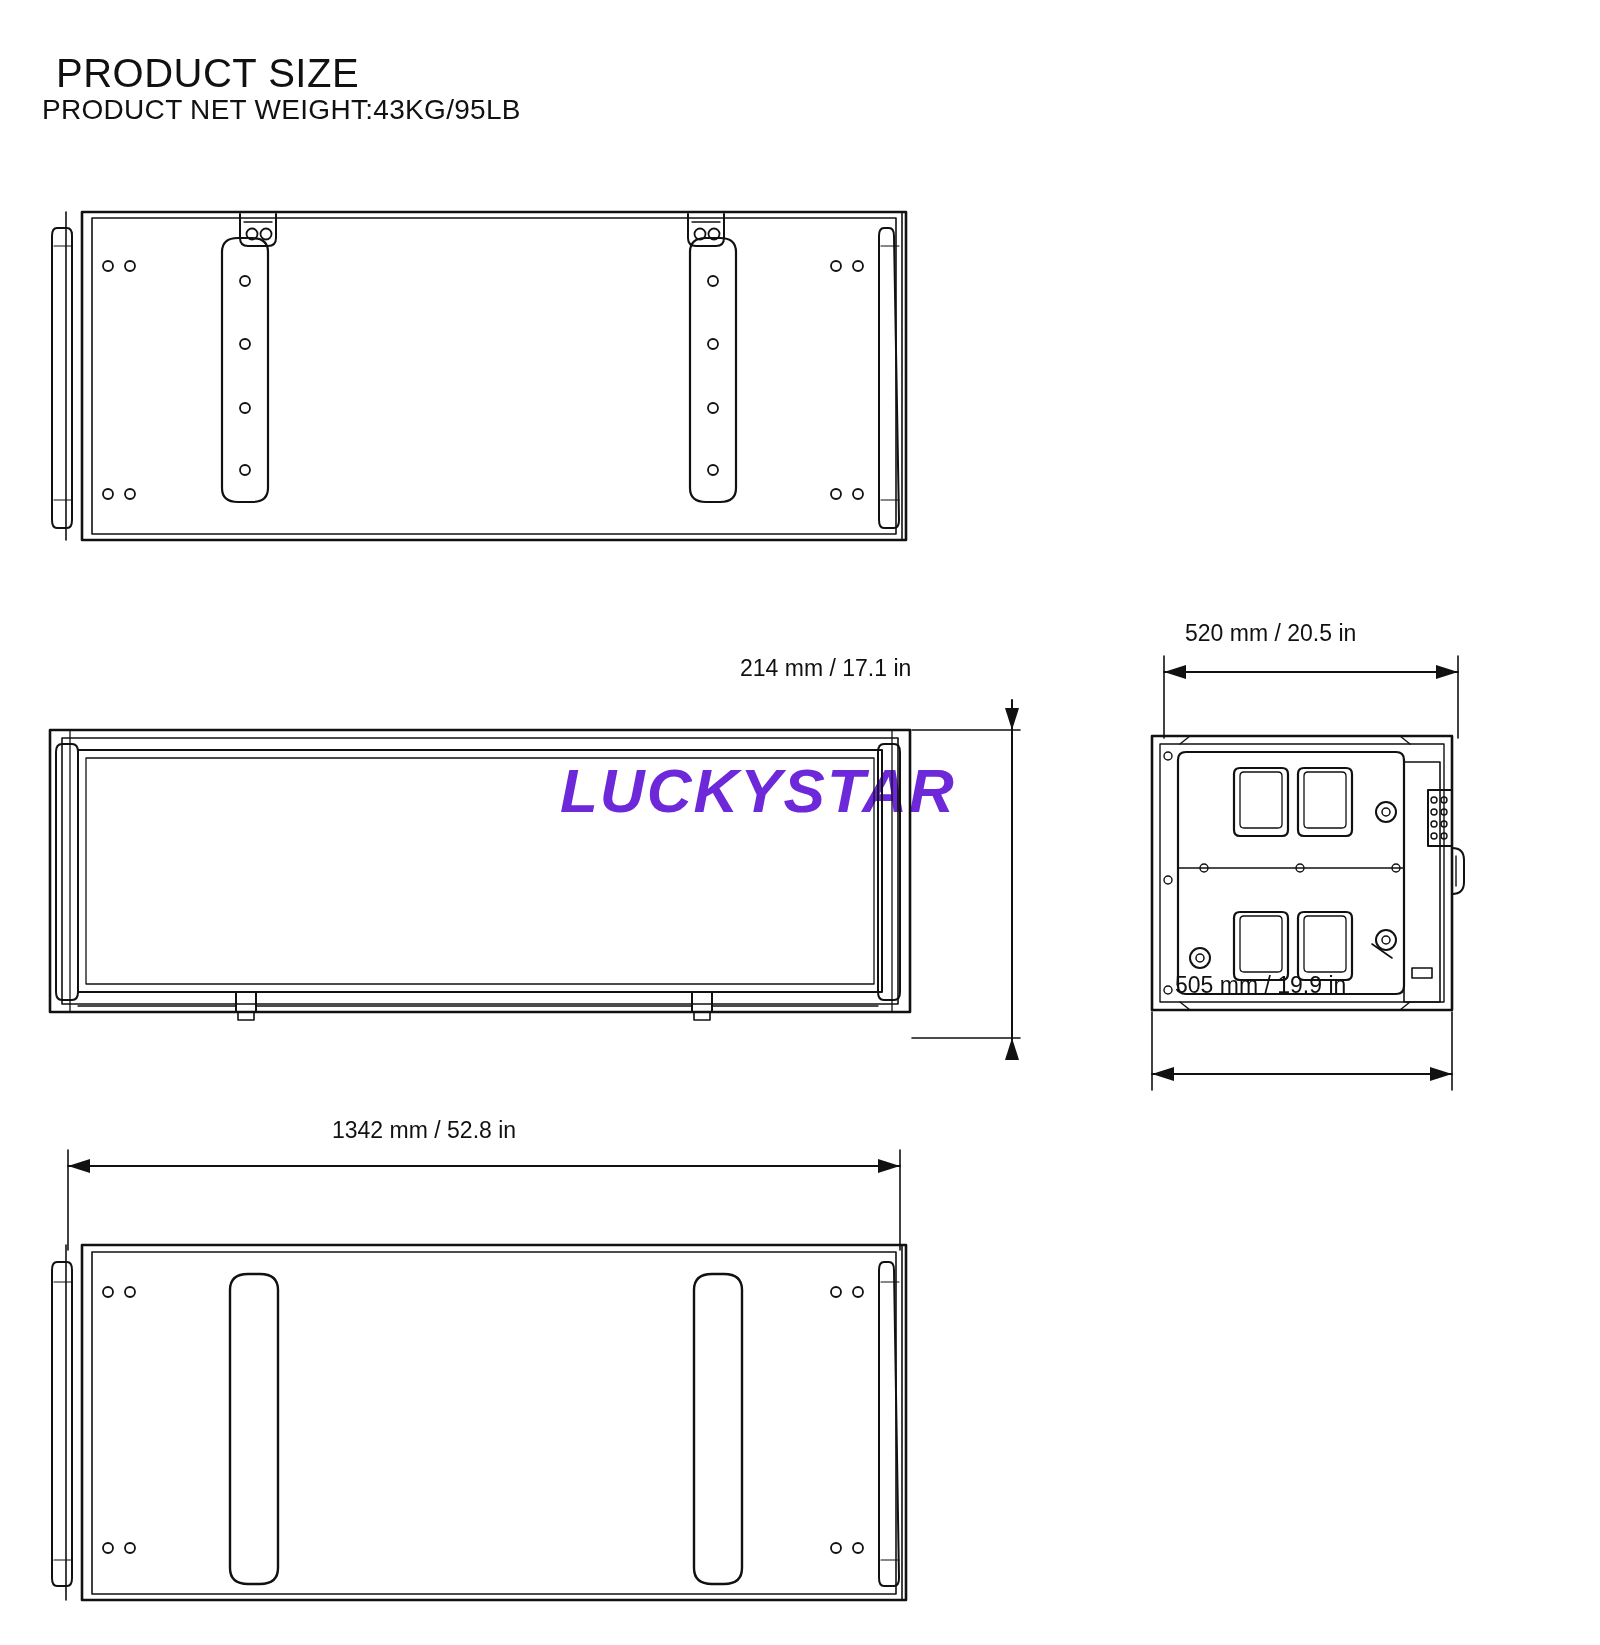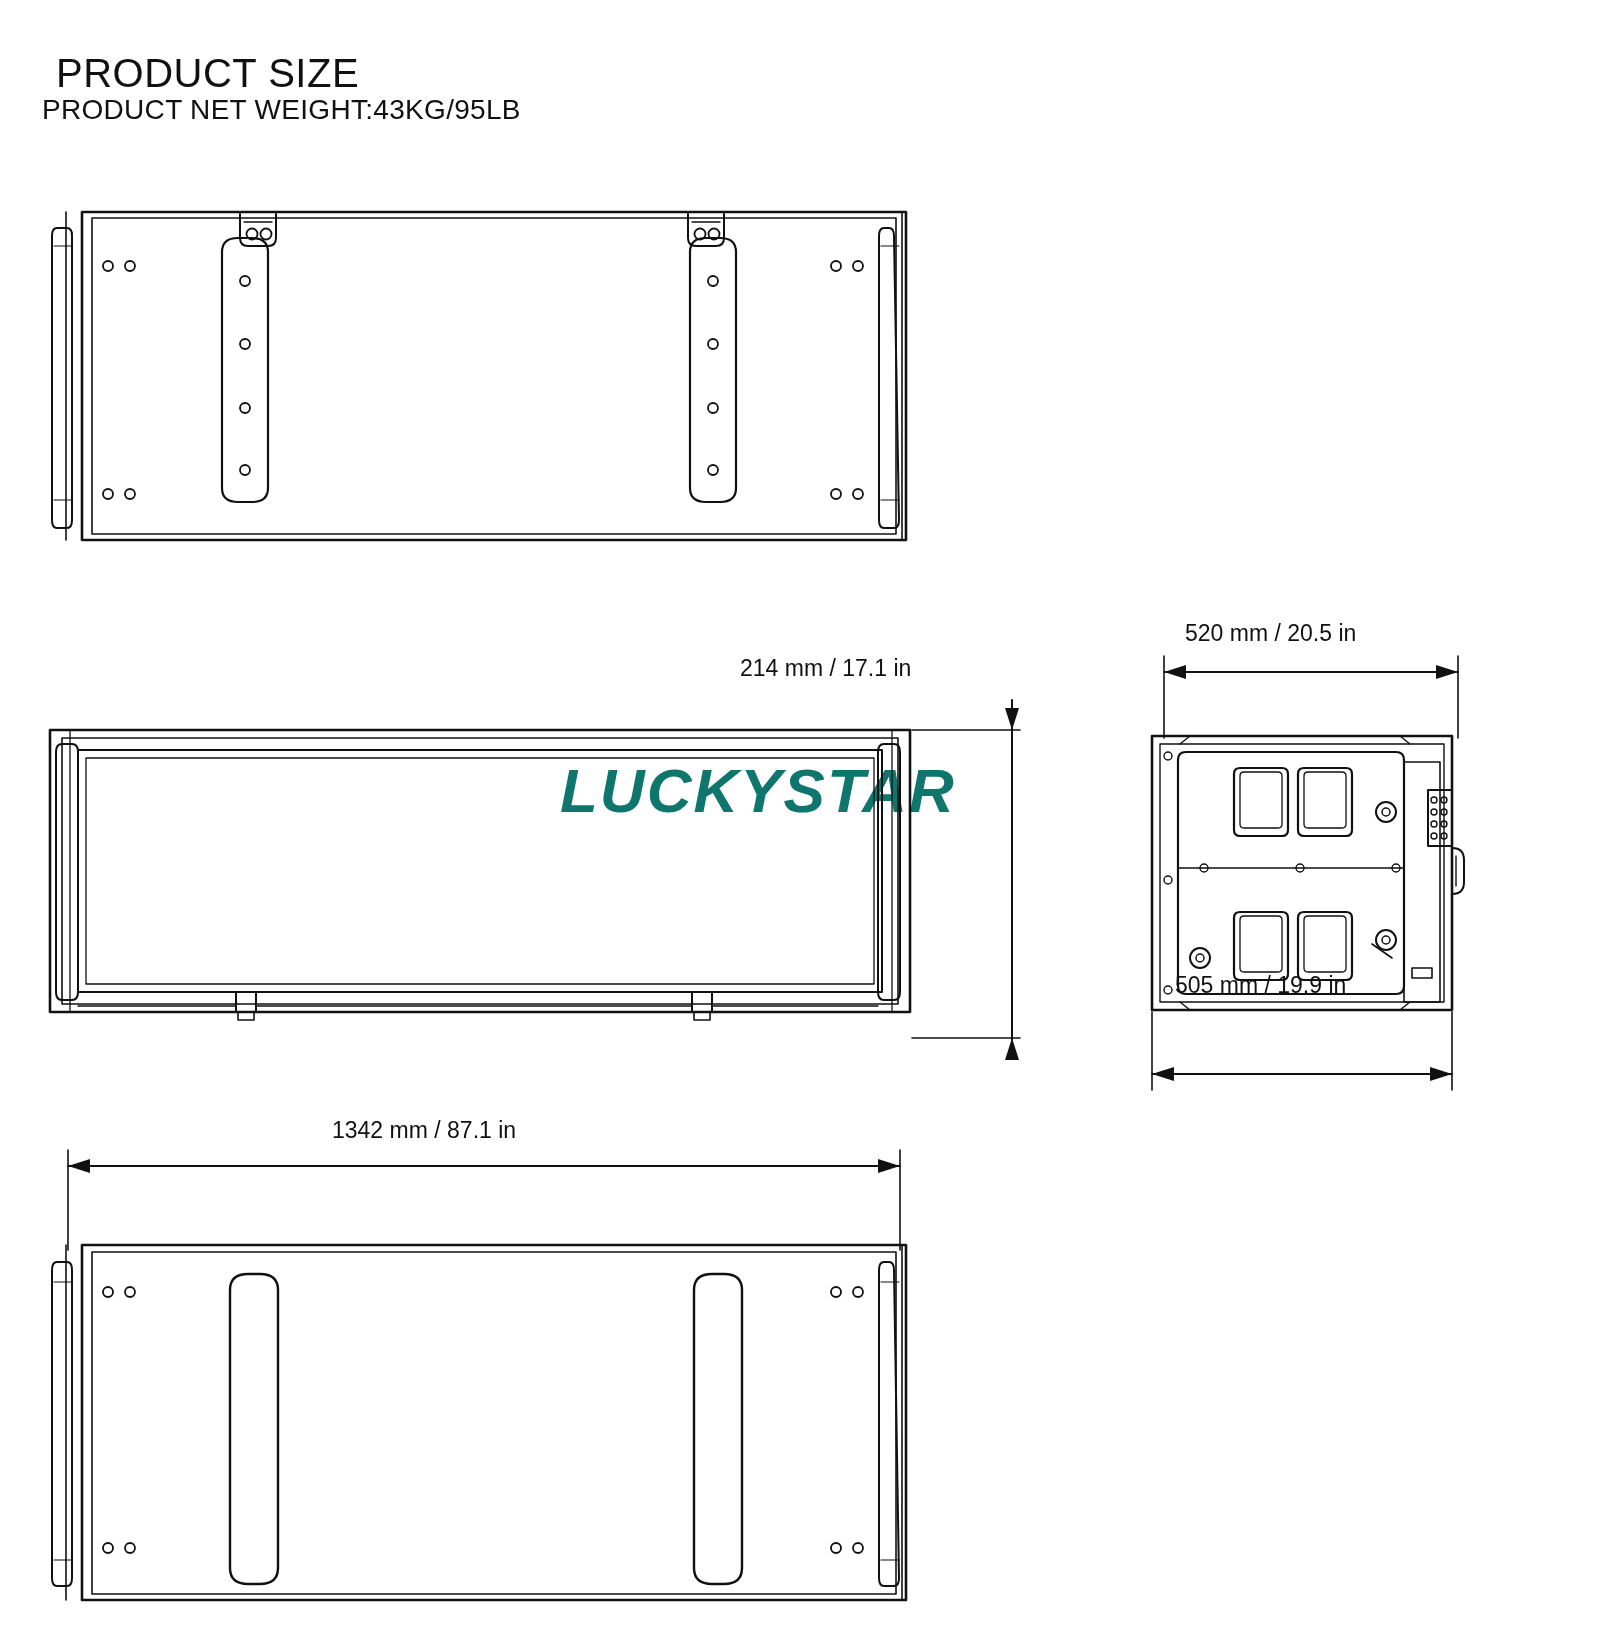--- a/index.html
+++ b/index.html
@@ -19,21 +19,21 @@
   .dimlabel{
     position:absolute;font-size:23px;font-weight:400;white-space:nowrap;
   }
   #d-depth{left:740px;top:655px;}
   #d-width{left:1185px;top:620px;}
   #d-depth2{left:1175px;top:972px;}
   #d-length{left:332px;top:1117px;}
   .wm{
     position:absolute;left:560px;top:755px;
     font-size:62px;font-weight:700;font-style:italic;
-    color:#0f766e;letter-spacing:2px;user-select:none;
+    color:#6d28d9;letter-spacing:2px;user-select:none;
   }
 </style>
 </head>
 <body>
 
 <div class="title">PRODUCT SIZE</div>
 <div class="subtitle">PRODUCT NET WEIGHT:43KG/95LB</div>
 
 <div class="wm">LUCKYSTAR</div>
 
@@ -212,13 +212,13 @@
       <circle cx="858" cy="1292" r="5" stroke-width="1.8"></circle>
       <circle cx="836" cy="1548" r="5" stroke-width="1.8"></circle>
       <circle cx="858" cy="1548" r="5" stroke-width="1.8"></circle>
     </g>
   </g>
 </svg>
 
 <div class="dimlabel" id="d-depth">214 mm / 17.1 in</div>
 <div class="dimlabel" id="d-width">520 mm / 20.5 in</div>
 <div class="dimlabel" id="d-depth2">505 mm / 19.9 in</div>
-<div class="dimlabel" id="d-length">1342 mm / 87.1 in</div>
+<div class="dimlabel" id="d-length">1342 mm / 52.8 in</div>
 
 </body></html>

